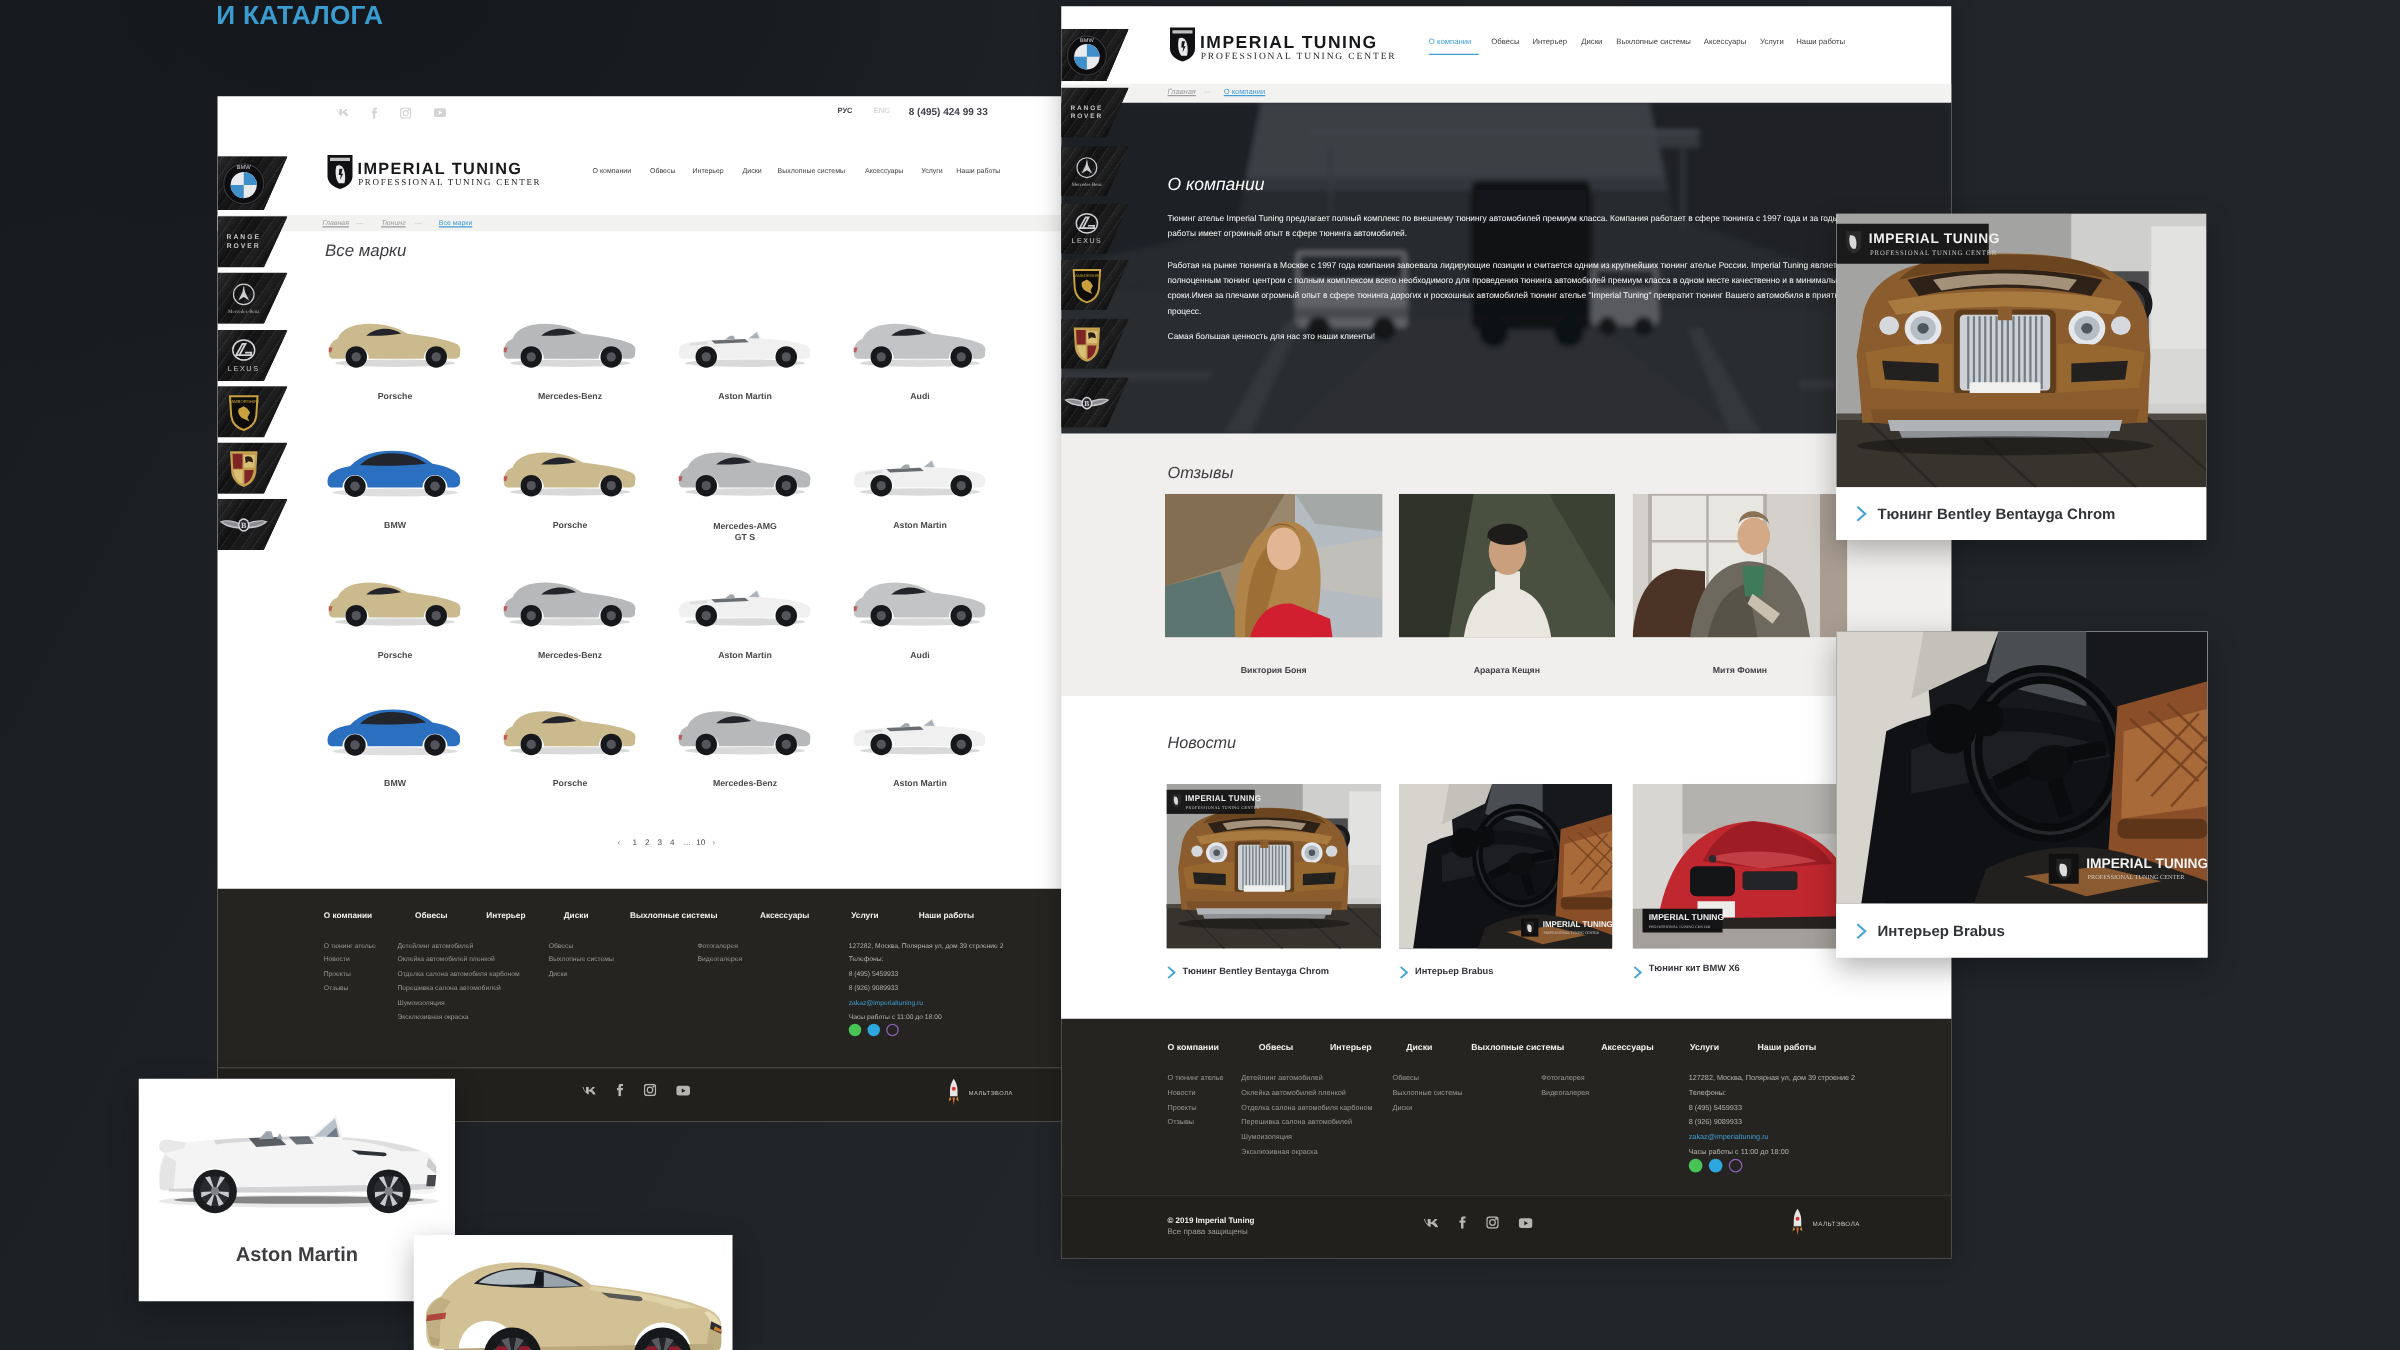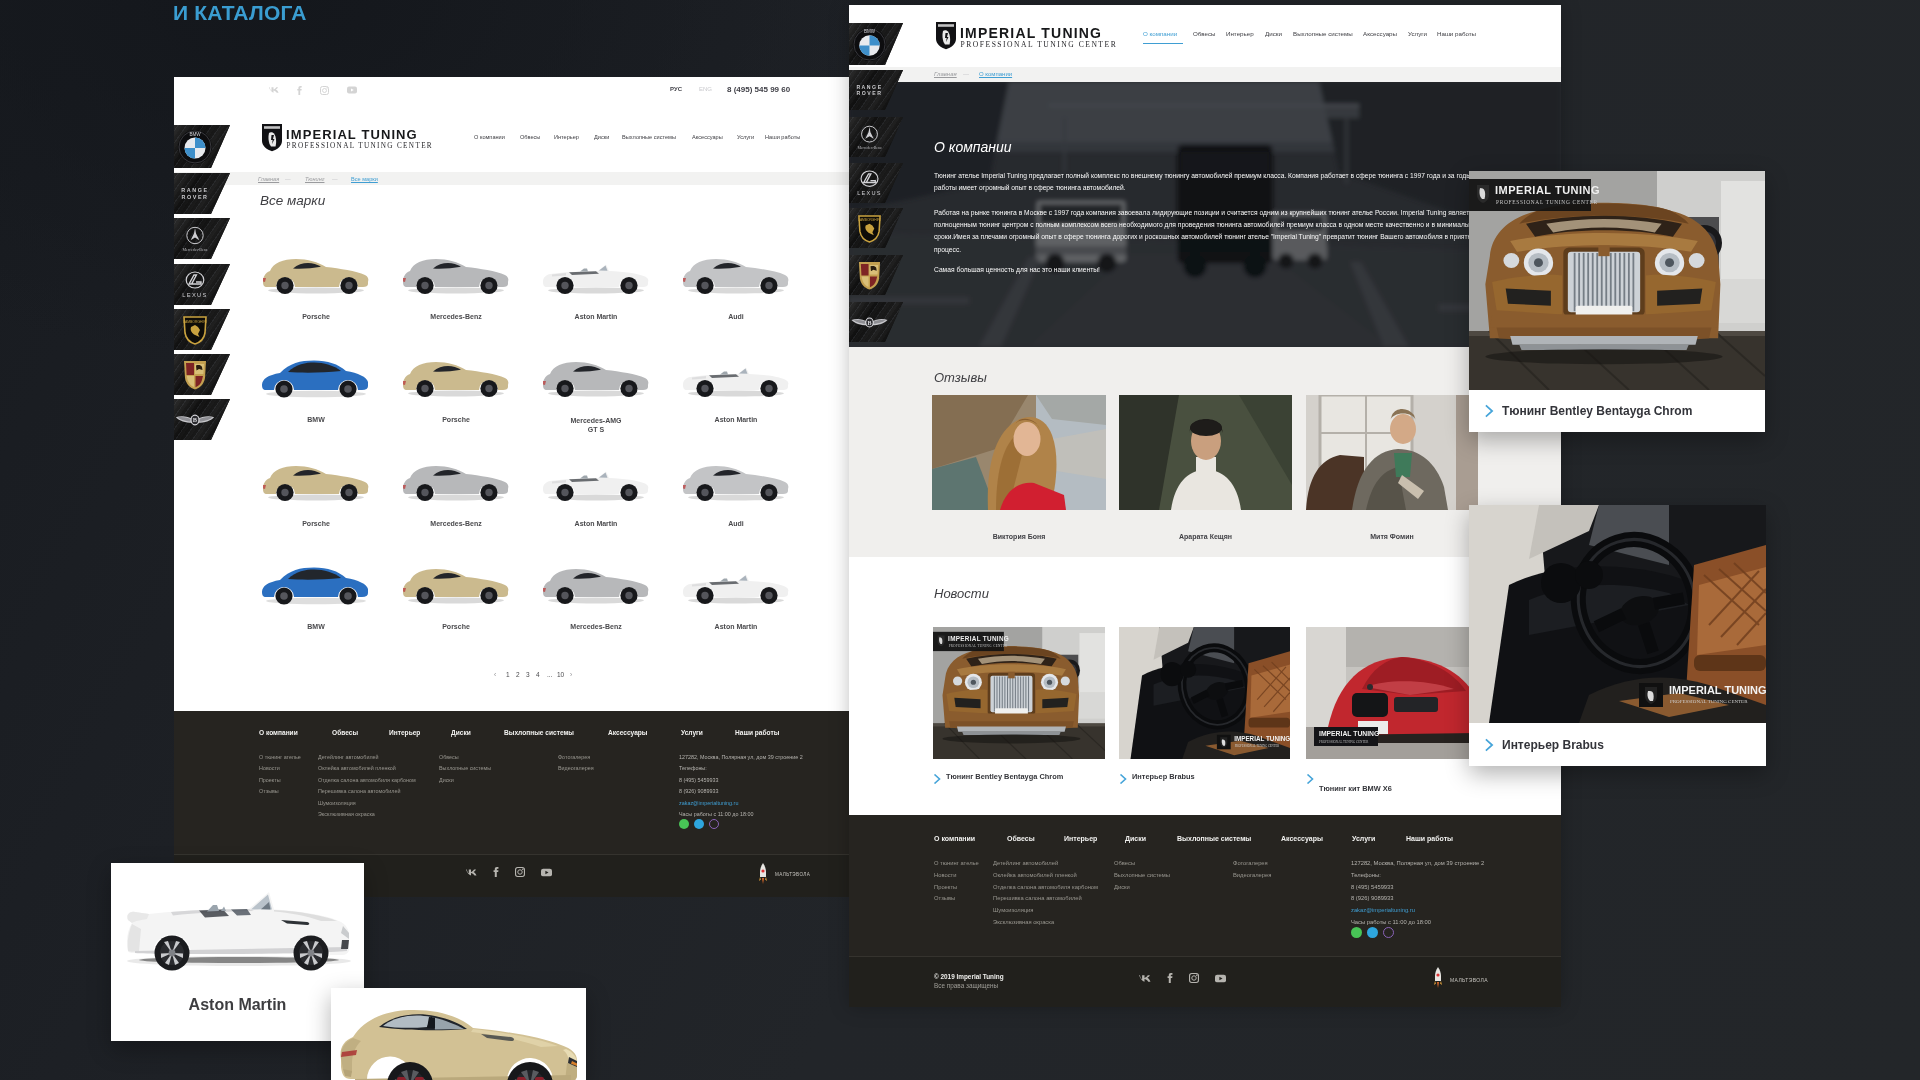--- a/index.html
+++ b/index.html
@@ -234,21 +234,21 @@
         <circle cx="4.5" cy="4.5" r="2" fill="none" stroke="#d4d4d4" stroke-width="0.9"></circle>
         <circle cx="7" cy="2" r="0.7" fill="#d4d4d4"></circle>
       </svg>
     <svg width="10" height="8" viewBox="0 0 10 8">
         <rect x="0" y="0.5" width="10" height="7" rx="2" fill="#d4d4d4"></rect>
         <path d="M4,2.4 L6.8,4 L4,5.6 Z" fill="#fff"></path>
       </svg>
   </div>
   <div class="langrow" style="left:496px;">РУС</div>
   <div class="langrow" style="left:525px; color:#c9c9cd; font-weight:400;">ENG</div>
-  <div class="phone" style="left:553px; top:8px; font-size:8px;">8 (495) 545 99 60</div>
+  <div class="phone" style="left:553px; top:8px; font-size:8px;">8 (495) 424 99 33</div>
 
   <svg class="logo-sh" style="left:87px; top:46px;" width="22" height="29" viewBox="0 0 22 29">
     <path d="M1,1 L21,1 L21,18 C21,23 16,27 11,28.2 C6,27 1,23 1,18 Z" fill="#111114"></path>
     <rect x="3" y="3.2" width="16" height="2.6" fill="#d6d6d6" opacity="0.9"></rect>
     <path d="M8,10 C7,14 7.5,18 8.5,21 L10,23.5 L14.5,23.5 C15.5,20 15.5,14 13,10.5 C11.5,8.8 9,8.8 8,10 Z" fill="#e9e9e9"></path>
     <path d="M10.5,12 L13,12 L12,16 L13.5,16 L11,21 L11.7,17 L10,17 Z" fill="#111114"></path>
   </svg>
   <div class="logo-t1" style="left:112px; top:50px; font-size:13px; letter-spacing:1.1px;">IMPERIAL TUNING</div>
   <div class="logo-t2" style="left:112.5px; top:64.5px; font-size:7.2px; letter-spacing:1.35px;">PROFESSIONAL TUNING CENTER</div>
 
@@ -664,21 +664,21 @@
           <path d="M1.5,0.5 L6.5,5 L1.5,9.5" fill="none" stroke="#45a4d9" stroke-width="1.6"></path>
         </svg></div>
     <div style="position:absolute; left:97px; top:215px; font-size:7.4px; font-weight:700; color:#34353a;">Тюнинг Bentley Bentayga Chrom</div>
     <div style="position:absolute; left:270px; top:213px;"><svg width="8" height="10" viewBox="0 0 8 10">
           <path d="M1.5,0.5 L6.5,5 L1.5,9.5" fill="none" stroke="#45a4d9" stroke-width="1.6"></path>
         </svg></div>
     <div style="position:absolute; left:283px; top:215px; font-size:7.4px; font-weight:700; color:#34353a;">Интерьер Brabus</div>
     <div style="position:absolute; left:457px; top:213px;"><svg width="8" height="10" viewBox="0 0 8 10">
           <path d="M1.5,0.5 L6.5,5 L1.5,9.5" fill="none" stroke="#45a4d9" stroke-width="1.6"></path>
         </svg></div>
-    <div style="position:absolute; left:470px; top:227px; font-size:7.4px; font-weight:700; color:#34353a;">Тюнинг кит BMW X6</div>
+    <div style="position:absolute; left:470px; top:213px; font-size:7.4px; font-weight:700; color:#34353a;">Тюнинг кит BMW X6</div>
   </div>
 
   <div class="foot" style="left:0; top:810px; width:712px; height:141px;">
     <div class="fh" style="left:85px;  top:20px; font-size:7px;">О компании</div>
     <div class="fh" style="left:158px; top:20px; font-size:7px;">Обвесы</div>
     <div class="fh" style="left:215px; top:20px; font-size:7px;">Интерьер</div>
     <div class="fh" style="left:276px; top:20px; font-size:7px;">Диски</div>
     <div class="fh" style="left:328px; top:20px; font-size:7px;">Выхлопные системы</div>
     <div class="fh" style="left:432px; top:20px; font-size:7px;">Аксессуары</div>
     <div class="fh" style="left:503px; top:20px; font-size:7px;">Услуги</div>

